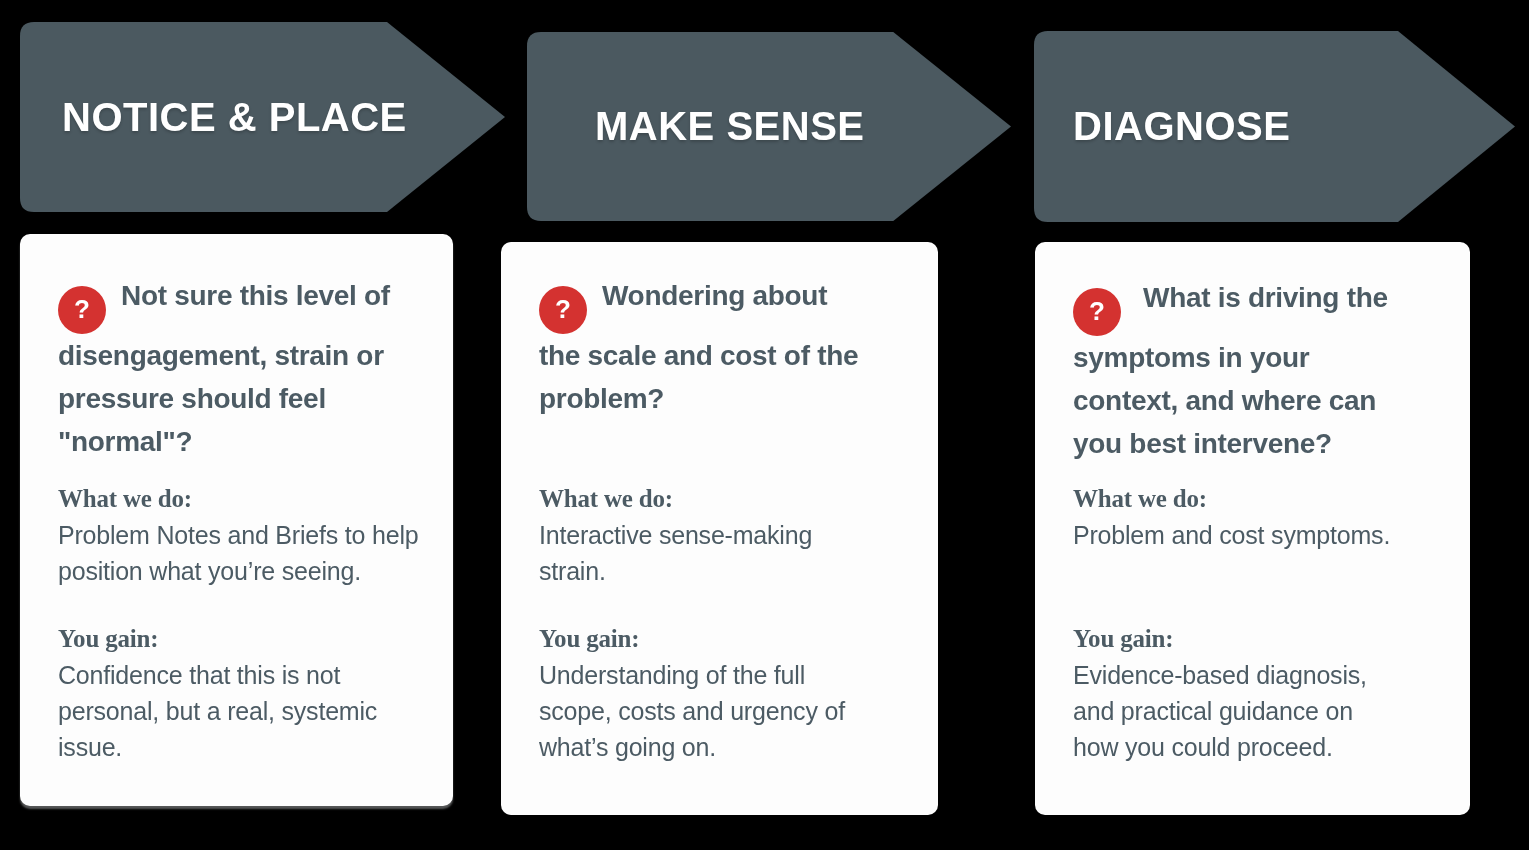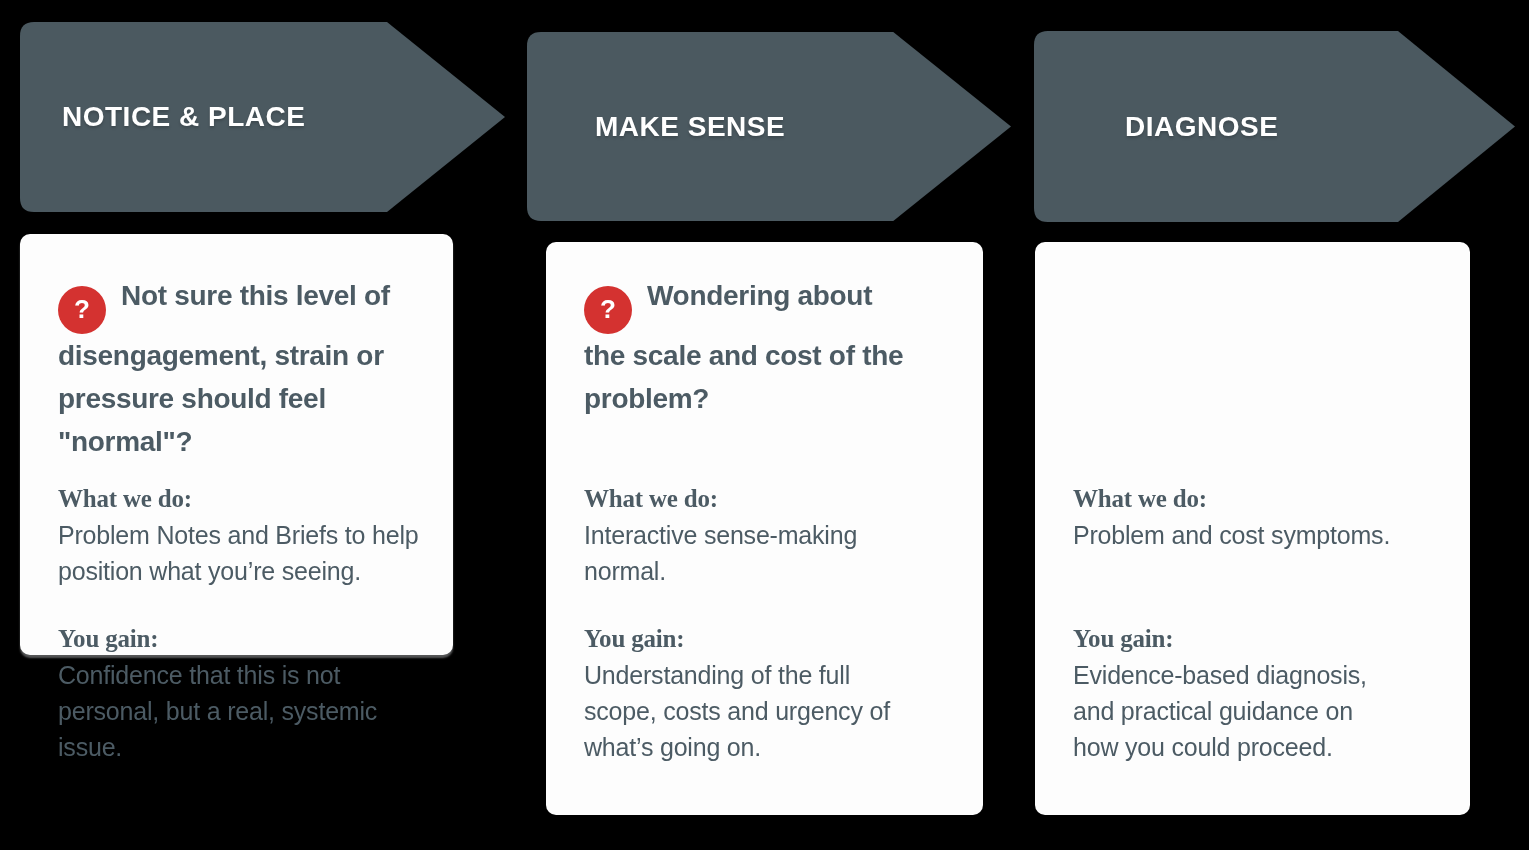--- a/index.html
+++ b/index.html
@@ -17,37 +17,37 @@
     font-family:"Liberation Sans", sans-serif;
   }
   .canvas{position:absolute;inset:0;background:var(--bg);}
   .stage{position:absolute;inset:0;}
 
   
   .arrow{position:absolute;}
   .arrow svg{position:absolute;inset:0;width:100%;height:100%;display:block;}
   .arrow-label{
     position:absolute;inset:0;display:flex;align-items:center;
-    color:var(--white);font-weight:bold;font-size:28px;letter-spacing:0.5px;
+    color:var(--white);font-weight:bold;font-size:40px;letter-spacing:0.5px;
     text-shadow:0 2px 3px rgba(0,0,0,0.20);
     white-space:nowrap;
   }
   .s1 .arrow{left:20px;top:22px;width:485px;height:190px;}
   .s1 .arrow-label{padding-left:42px;}
   .s2 .arrow{left:527px;top:32px;width:484px;height:189px;}
   .s2 .arrow-label{padding-left:68px;}
   .s3 .arrow{left:1034px;top:31px;width:481px;height:191px;}
-  .s3 .arrow-label{padding-left:91px;}
+  .s3 .arrow-label{padding-left:39px;}
 
   
   .card{
     position:absolute;background:var(--card);border-radius:10px;
   }
-  .s1 .card{left:20px;top:234px;width:433px;height:421px;box-shadow:0 3px 2px rgba(190,194,196,0.45);}
-  .s2 .card{left:546px;top:242px;width:437px;height:573px;}
+  .s1 .card{left:20px;top:234px;width:433px;height:572px;box-shadow:0 3px 2px rgba(190,194,196,0.45);}
+  .s2 .card{left:501px;top:242px;width:437px;height:573px;}
   .s3 .card{left:1035px;top:242px;width:435px;height:573px;}
 
   
   .q-block{
     position:absolute;left:38px;right:14px;
     color:var(--ink);font-weight:bold;font-size:28px;line-height:43px;letter-spacing:-0.3px;
   }
   .s1 .q-block{top:40px;}
   .s2 .q-block{top:32px;}
   .s3 .q-block{top:34px;}
@@ -111,39 +111,43 @@
       </svg>
       <span class="arrow-label">MAKE SENSE</span>
     </div>
     <div class="card">
       <div class="q-block"><span class="qicon">?</span><span class="q-text">Wondering about
 the scale and cost of the
 problem?</span></div>
       <div class="t-block what">
         <span class="t-label">What we do:</span>
         <span class="t-text">Interactive sense-making
-normal.</span>
+strain.</span>
       </div>
       <div class="t-block gain">
         <span class="t-label">You gain:</span>
         <span class="t-text">Understanding of the full
 scope, costs and urgency of
 what’s going on.</span>
       </div>
     </div>
   </div>
 
   <div class="stage s3">
     <div class="arrow">
       <svg viewBox="0 0 485 190" preserveAspectRatio="none">
         <path d="M14,0 H367 L485,95 L367,190 H14 Q0,190 0,176 V14 Q0,0 14,0 Z" fill="#4b5960"></path>
       </svg>
       <span class="arrow-label">DIAGNOSE</span>
     </div>
     <div class="card">
+      <div class="q-block"><span class="qicon">?</span><span class="q-text">What is driving the
+symptoms in your
+context, and where can
+you best intervene?</span></div>
       <div class="t-block what">
         <span class="t-label">What we do:</span>
         <span class="t-text">Problem and cost symptoms.</span>
       </div>
       <div class="t-block gain">
         <span class="t-label">You gain:</span>
         <span class="t-text">Evidence-based diagnosis,
 and practical guidance on
 how you could proceed.</span>
       </div>

